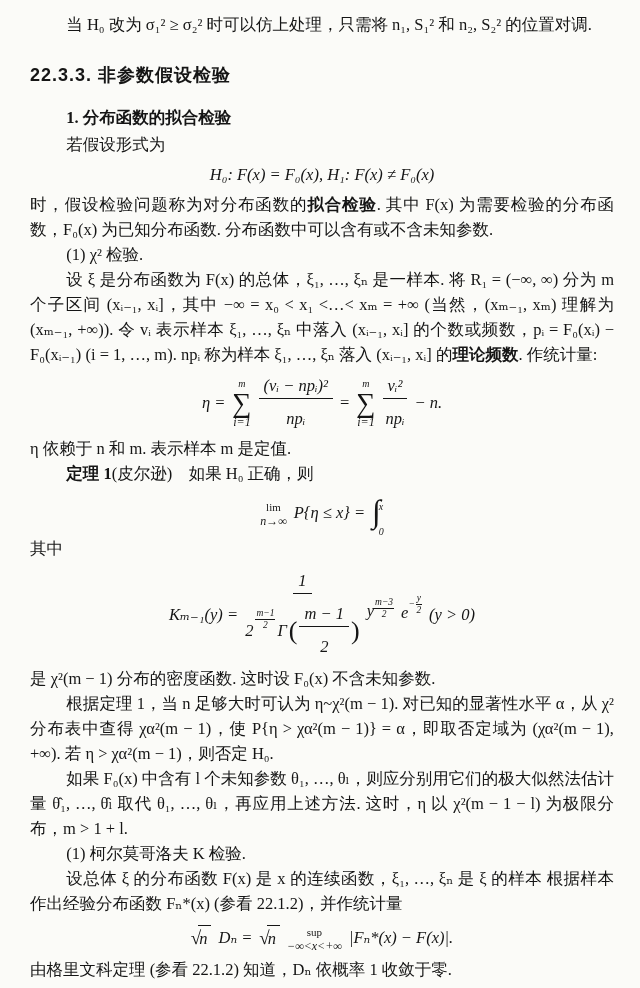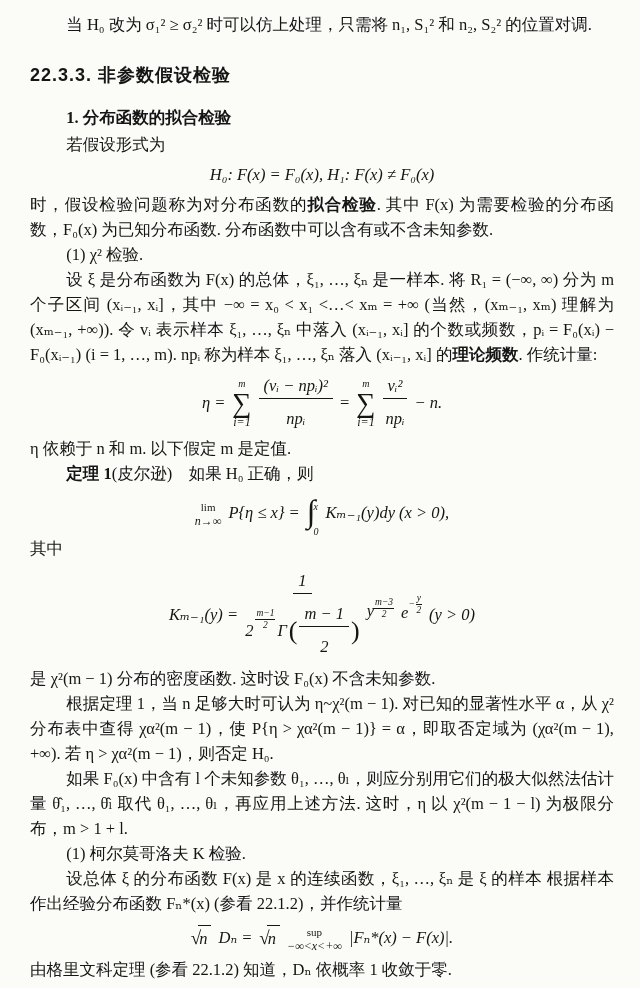--- a/index.html
+++ b/index.html
@@ -88,40 +88,39 @@
     <span class="op">∑</span>
     <span class="lim-bot">i=1</span>
   </span>
   <span class="frac">
     <span class="num">vᵢ²</span>
     <span class="den">npᵢ</span>
   </span>
   <span>− n.</span>
 </div>
 
-<p>η 依赖于 n 和 m. 以下假定 m 是定值.</p>
+<p>η 依赖于 n 和 m. 表示样本 m 是定值.</p>
 
 <p class="indent">
   <b>定理 1</b><span>(皮尔逊)　如果 H₀ 正确，则</span>
 </p>
 
 <div class="formula" style="margin:7px 0 4px;">
   <span class="bigop limop underop">
     <span class="op">lim</span>
     <span class="lim-bot">n→∞</span>
   </span>
   <span>P{η ≤ x} =</span>
   <span class="intgrp">
     <span class="intsign">∫</span>
     <span class="intlims">
       <span>x</span>
       <span>0</span>
     </span>
   </span>
-  <span>Kₘ₋₁(y)dy  (x &gt; 0),</span>
 </div>
 
 <p>其中</p>
 
 <div class="formula" style="margin:9px 0 8px;">
   <span>Kₘ₋₁(y) =</span>
   <span class="frac">
     <span class="num">1</span>
     <span class="den">
       <span>2</span>

